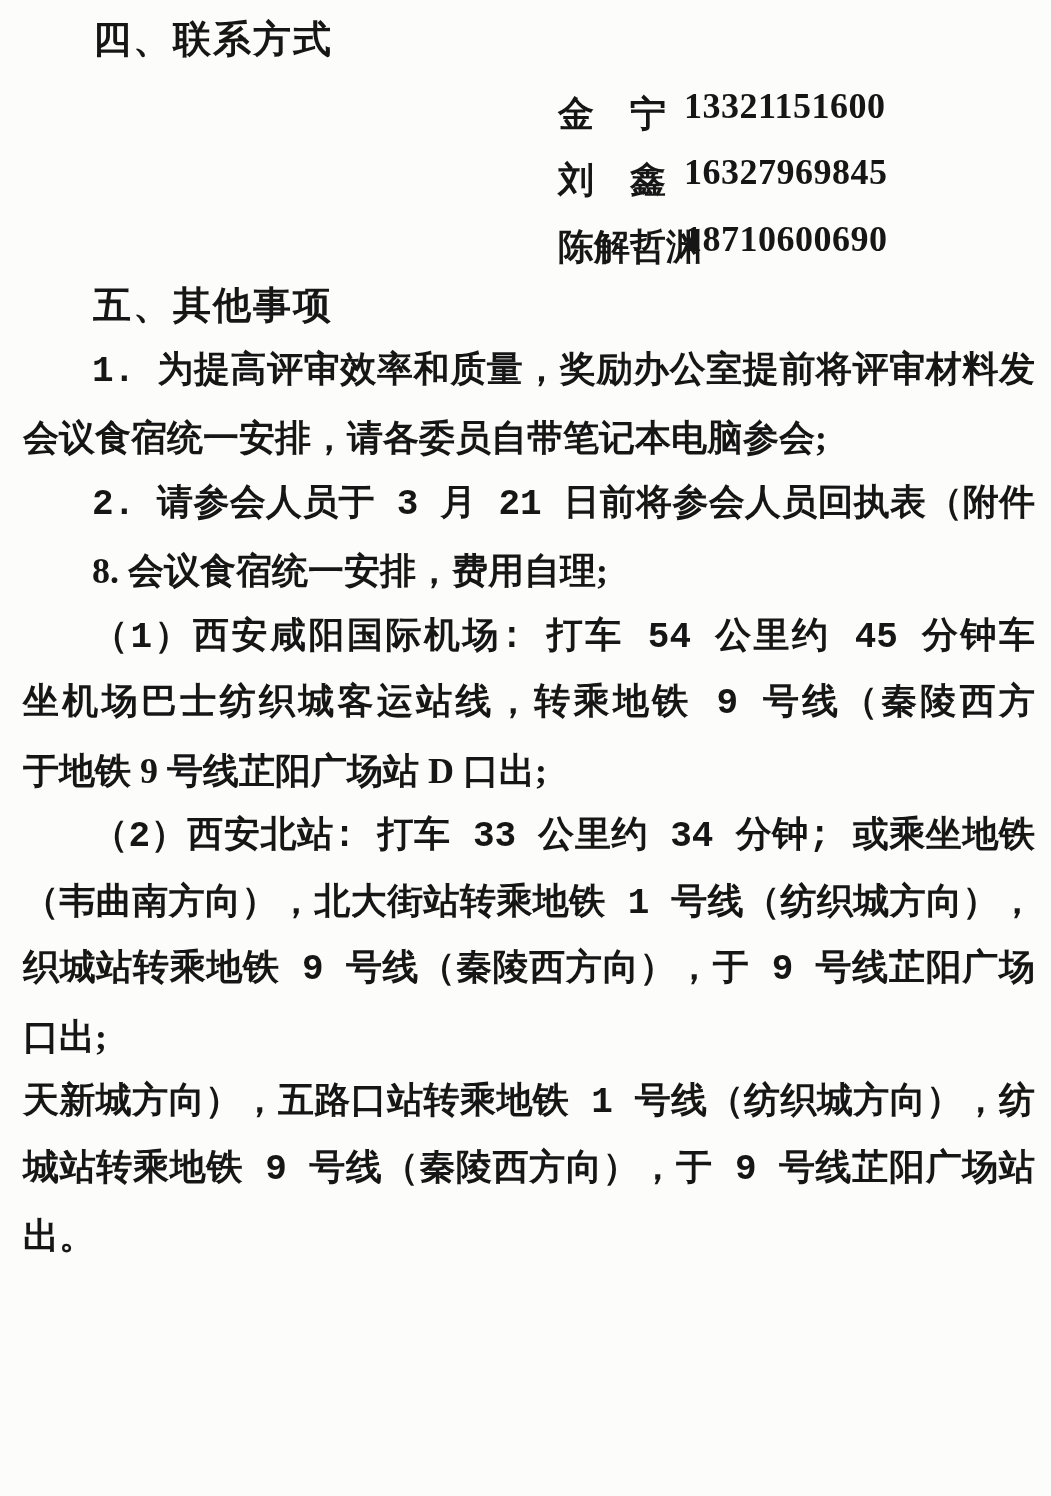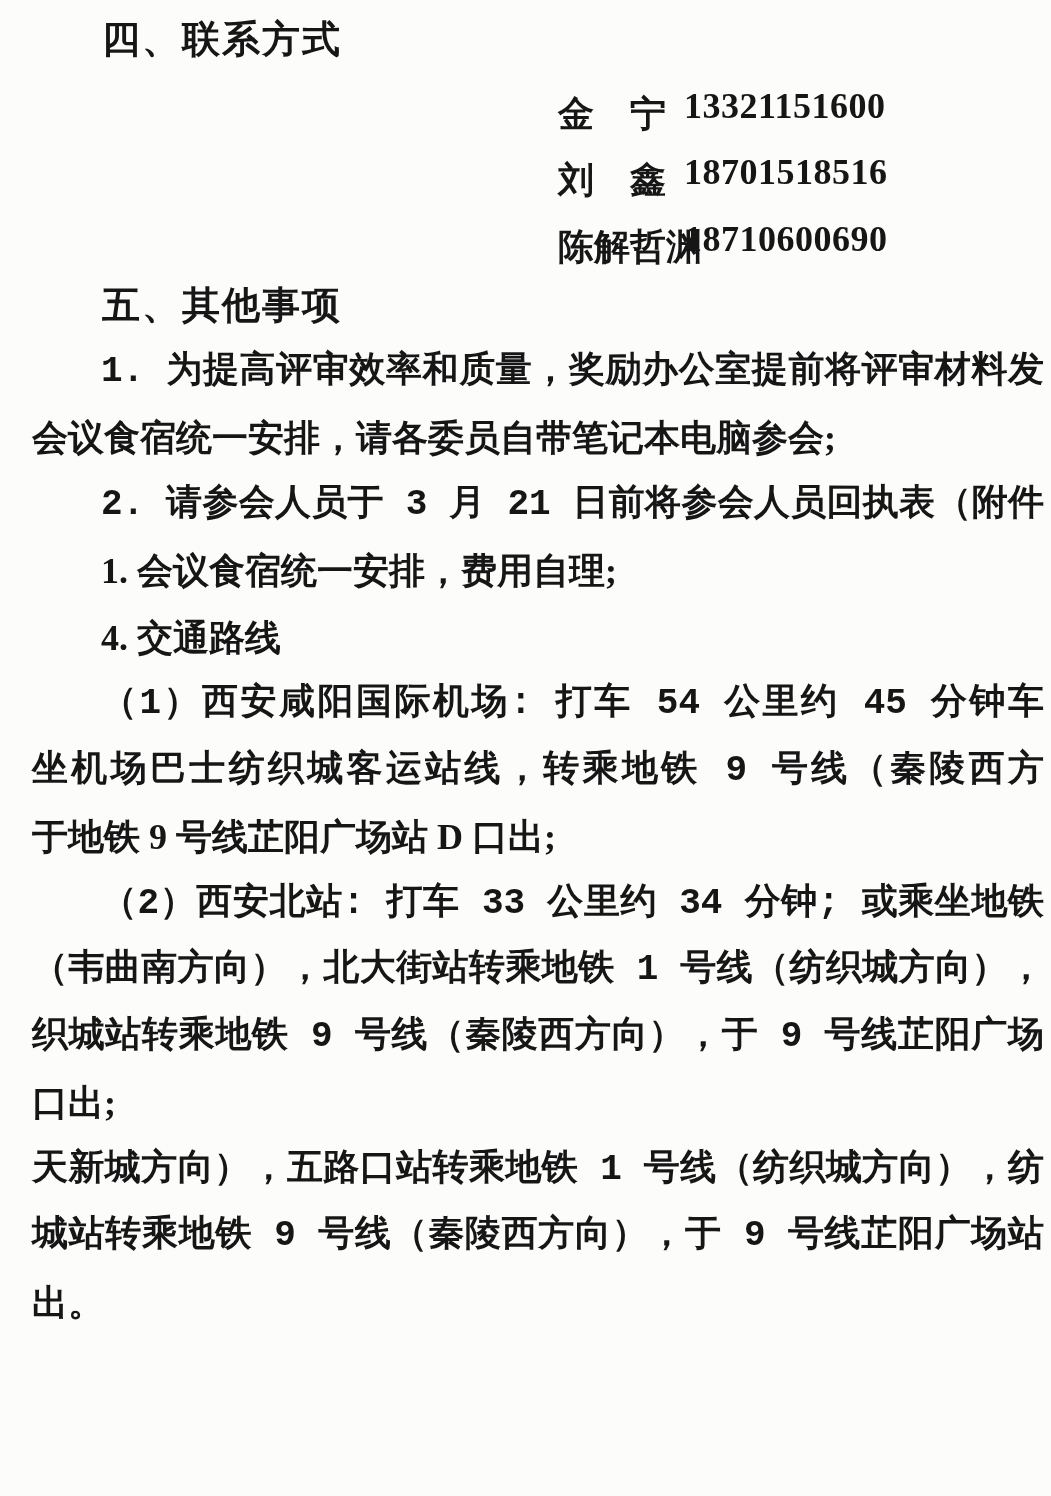--- a/index.html
+++ b/index.html
@@ -17,21 +17,21 @@
     color: #161616;
     font-family: "Liberation Serif", "DejaVu Serif", serif;
     font-size: 36px;
     font-weight: 600;
     overflow: hidden;
   }
   .line {
     position: relative;
     height: 66.5px;
     line-height: 66.5px;
-    padding-left: 32px;
+    padding-left: 23px;
     width: 1012px;
     overflow: hidden;
     white-space: pre;
   }
   .head {
     font-weight: 700;
     font-size: 38px;
     text-indent: 70px;
     letter-spacing: 2px;
   }
@@ -62,39 +62,38 @@
   <div class="line head">四、联系方式</div>
 
   <div class="line">
     
     <span class="name">金　宁</span>
     <span class="phone">13321151600</span>
   </div>
 
   <div class="line">
     <span class="name">刘　鑫</span>
-    <span class="phone">18701518516</span>
+    <span class="phone">16327969845</span>
   </div>
 
   <div class="line">
     
     <span class="name">陈解哲渊</span>
     <span class="phone">18710600690</span>
   </div>
 
   <div class="line head">五、其他事项</div>
 
   <div class="line indent fill">1. 为提高评审效率和质量，奖励办公室提前将评审材料发送</div>
   <div class="line">会议食宿统一安排，请各委员自带笔记本电脑参会;</div>
 
   <div class="line indent fill">2. 请参会人员于 3 月 21 日前将参会人员回执表（附件 2）发</div>
 
-  <div class="line indent">1. 会议食宿统一安排，费用自理;</div>
+  <div class="line indent">8. 会议食宿统一安排，费用自理;</div>
 
-  <div class="line indent">4. 交通路线</div>
 
   <div class="line indent fill">（1）西安咸阳国际机场: 打车 54 公里约 45 分钟车程; 或乘</div>
   <div class="line fill">坐机场巴士纺织城客运站线，转乘地铁 9 号线（秦陵西方向），</div>
   <div class="line">于地铁 9 号线芷阳广场站 D 口出;</div>
 
   <div class="line indent fill">（2）西安北站: 打车 33 公里约 34 分钟; 或乘坐地铁 2 号线</div>
   <div class="line fill">（韦曲南方向），北大街站转乘地铁 1 号线（纺织城方向），纺</div>
   <div class="line fill">织城站转乘地铁 9 号线（秦陵西方向），于 9 号线芷阳广场站 D</div>
   <div class="line">口出;</div>
 

